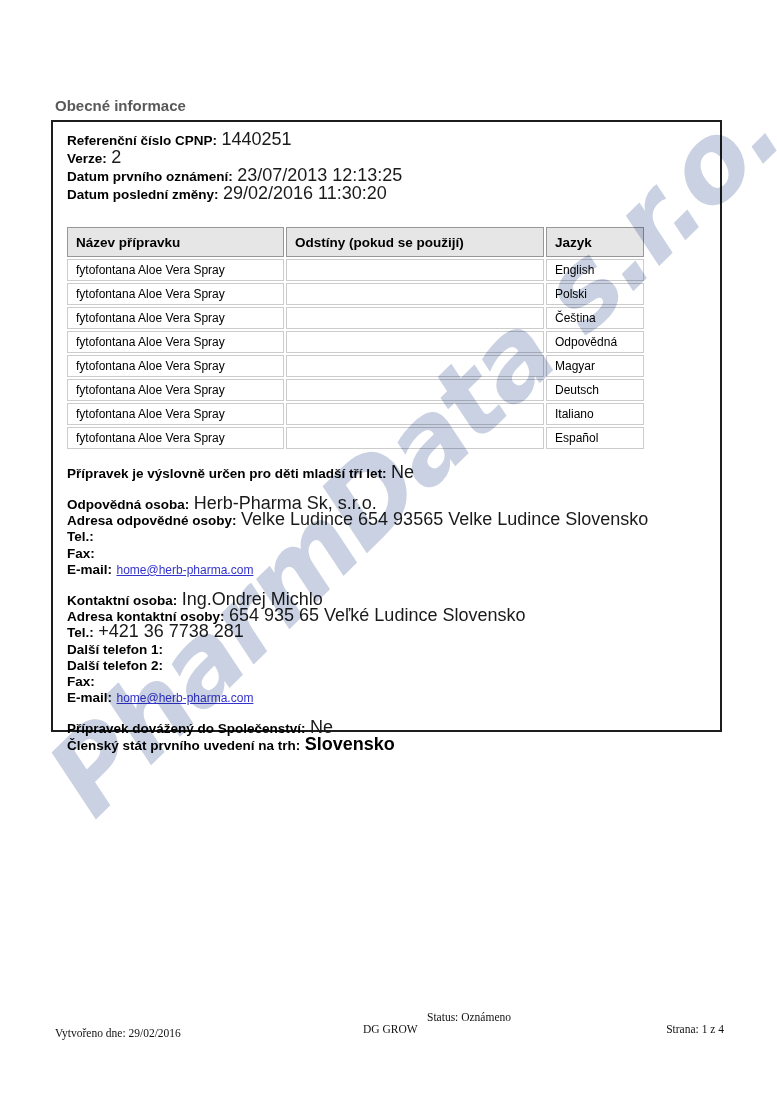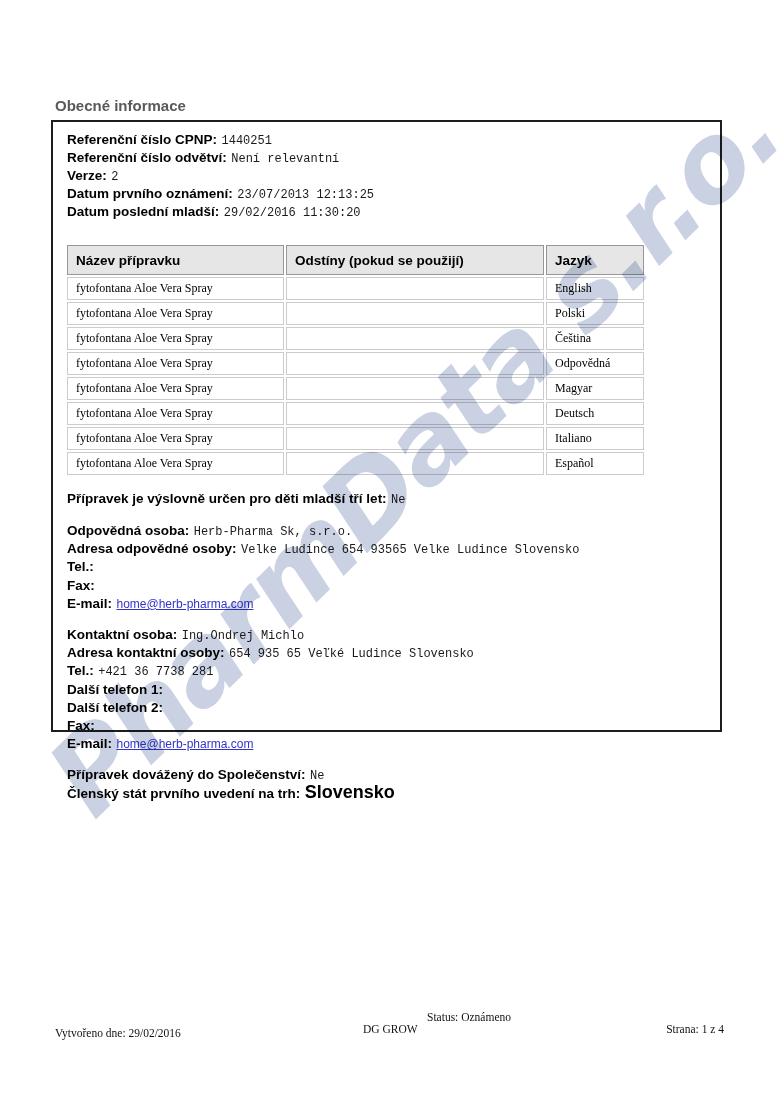--- a/index.html
+++ b/index.html
@@ -21,36 +21,36 @@
     position:absolute; left:55px; top:97px;
     font-size:15px; font-weight:bold; color:#595959;
   }
   .box {
     position:absolute; left:51px; top:120px; width:671px; height:612px;
     border:2px solid #1d1d1d; box-sizing:border-box;
     padding:9px 14px 0 14px;
   }
   .line { line-height:16px; }
   .lbl { font-size:13.5px; font-weight:bold; color:#000; }
-  .val { font-size:12px; color:#1a1a1a;font-family:Liberation Mono, monospace; }
+  .val { font-size:18px; color:#1a1a1a; }
   .val-bold { font-size:18px; font-weight:bold; color:#000; }
   a.email { font-size:12px; color:#3333cc; text-decoration:underline; }
 
   table.products {
     margin-top:22px; border-collapse:separate; border-spacing:2px 2px;
     margin-left:-2px;
   }
   table.products th {
     background:#e6e6e6; border:1px solid #979797;
     font-size:13.5px; font-weight:bold; text-align:left;
     padding:5px 8px; height:18px; box-sizing:content-box;
   }
   table.products td {
     background:#ffffff; border:1px solid #cccccc;
-    font-size:12px; padding:3px 8px; height:13px;font-family:Liberation Serif, serif;
+    font-size:12px; padding:3px 8px; height:13px;
   }
   th.col-name, td.col-name { width:199px; }
   th.col-shade, td.col-shade { width:240px; }
   th.col-lang, td.col-lang { width:80px; }
 
   .para { margin-top:13px; }
   .group { margin-top:14px; }
   .group .line { line-height:15.2px; }
 
   .footer { position:absolute; left:0; top:1011px; width:777px;
@@ -70,33 +70,29 @@
   <div class="title">Obecné informace</div>
 
   <div class="box">
 
     <div>
       <div class="line">
         <span class="lbl">Referenční číslo CPNP:</span>
         <span class="val">1440251</span>
       </div>
       <div class="line">
-        <span class="lbl">Referenční číslo odvětví:</span>
-        <span class="val">Není relevantní</span>
-      </div>
-      <div class="line">
         <span class="lbl">Verze:</span>
         <span class="val">2</span>
       </div>
       <div class="line">
         <span class="lbl">Datum prvního oznámení:</span>
         <span class="val">23/07/2013 12:13:25</span>
       </div>
       <div class="line">
-        <span class="lbl">Datum poslední mladší:</span>
+        <span class="lbl">Datum poslední změny:</span>
         <span class="val">29/02/2016 11:30:20</span>
       </div>
     </div>
 
     <table class="products">
       <thead>
         <tr>
           <th class="col-name">Název přípravku</th>
           <th class="col-shade">Odstíny (pokud se použijí)</th>
           <th class="col-lang">Jazyk</th>

